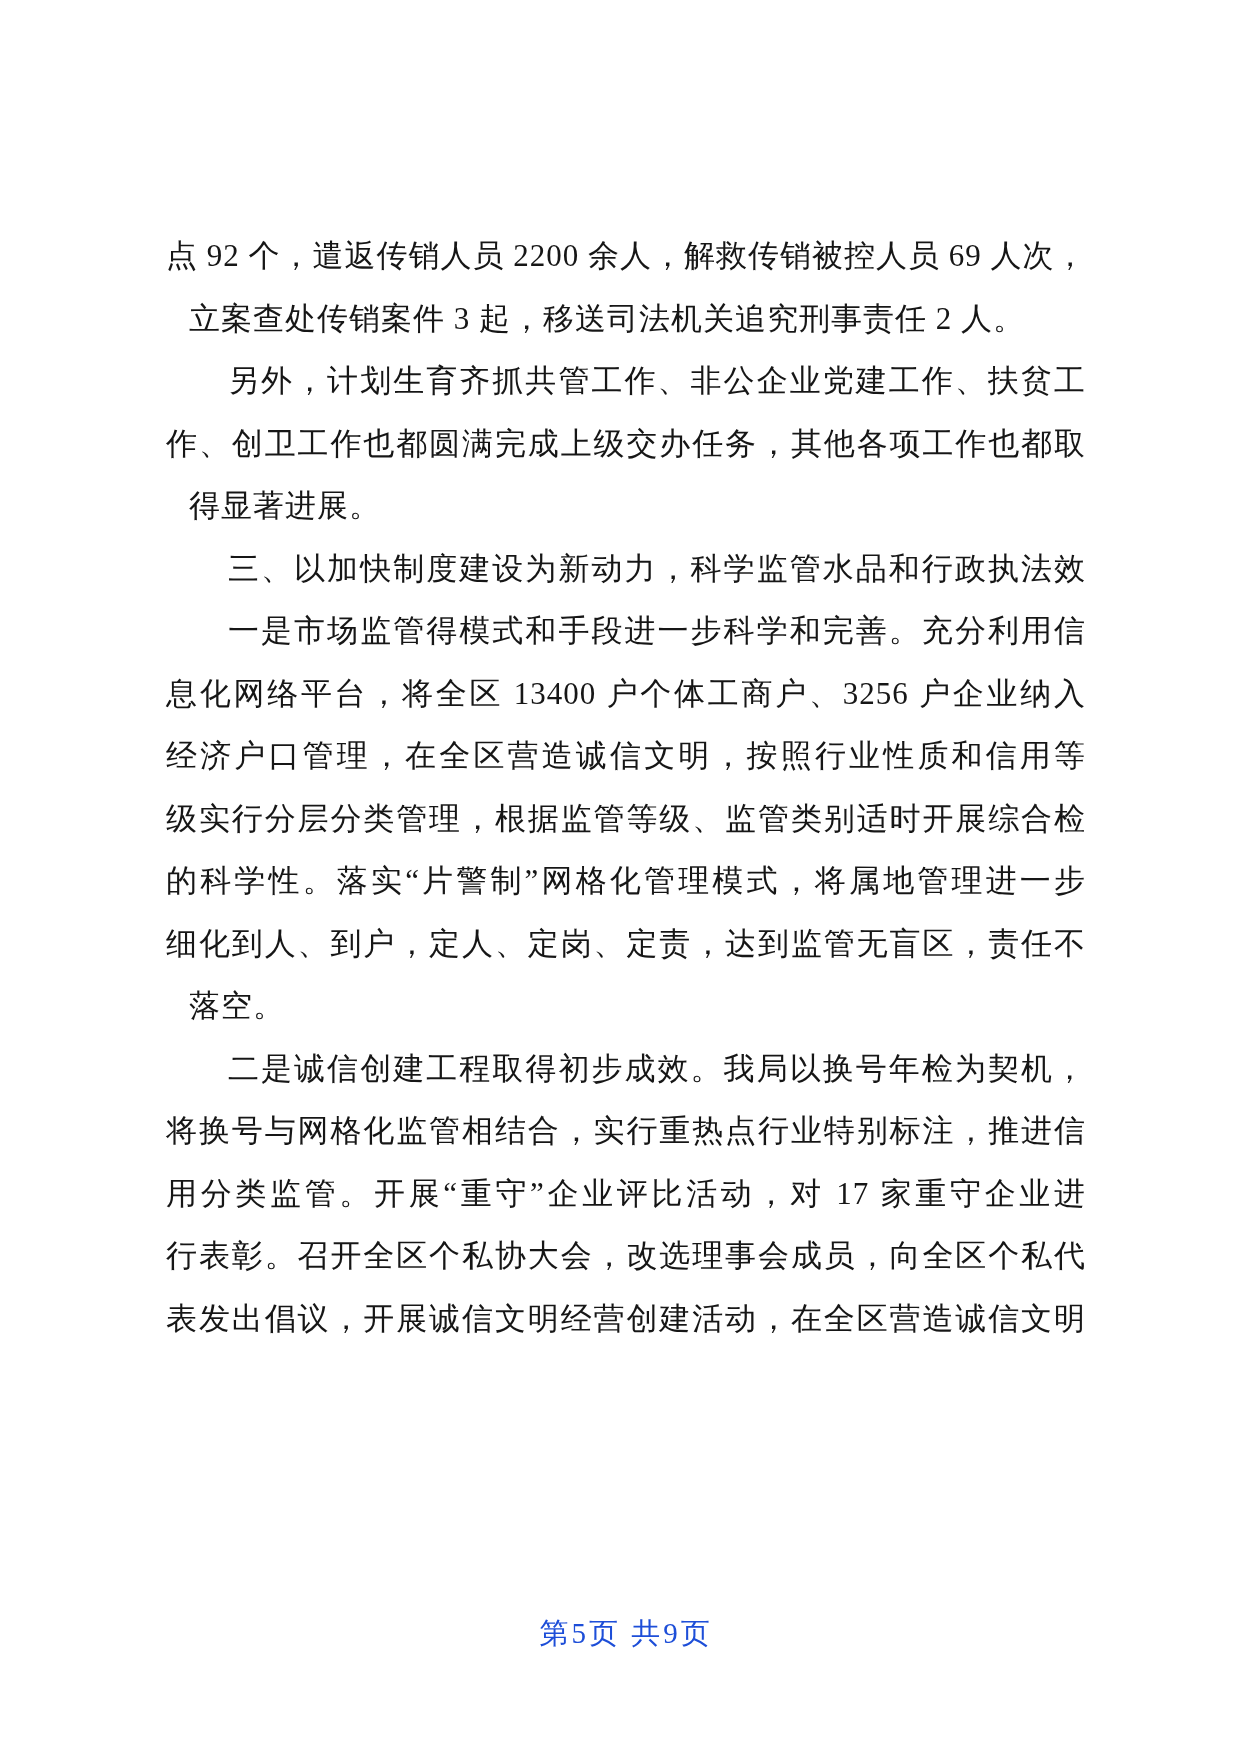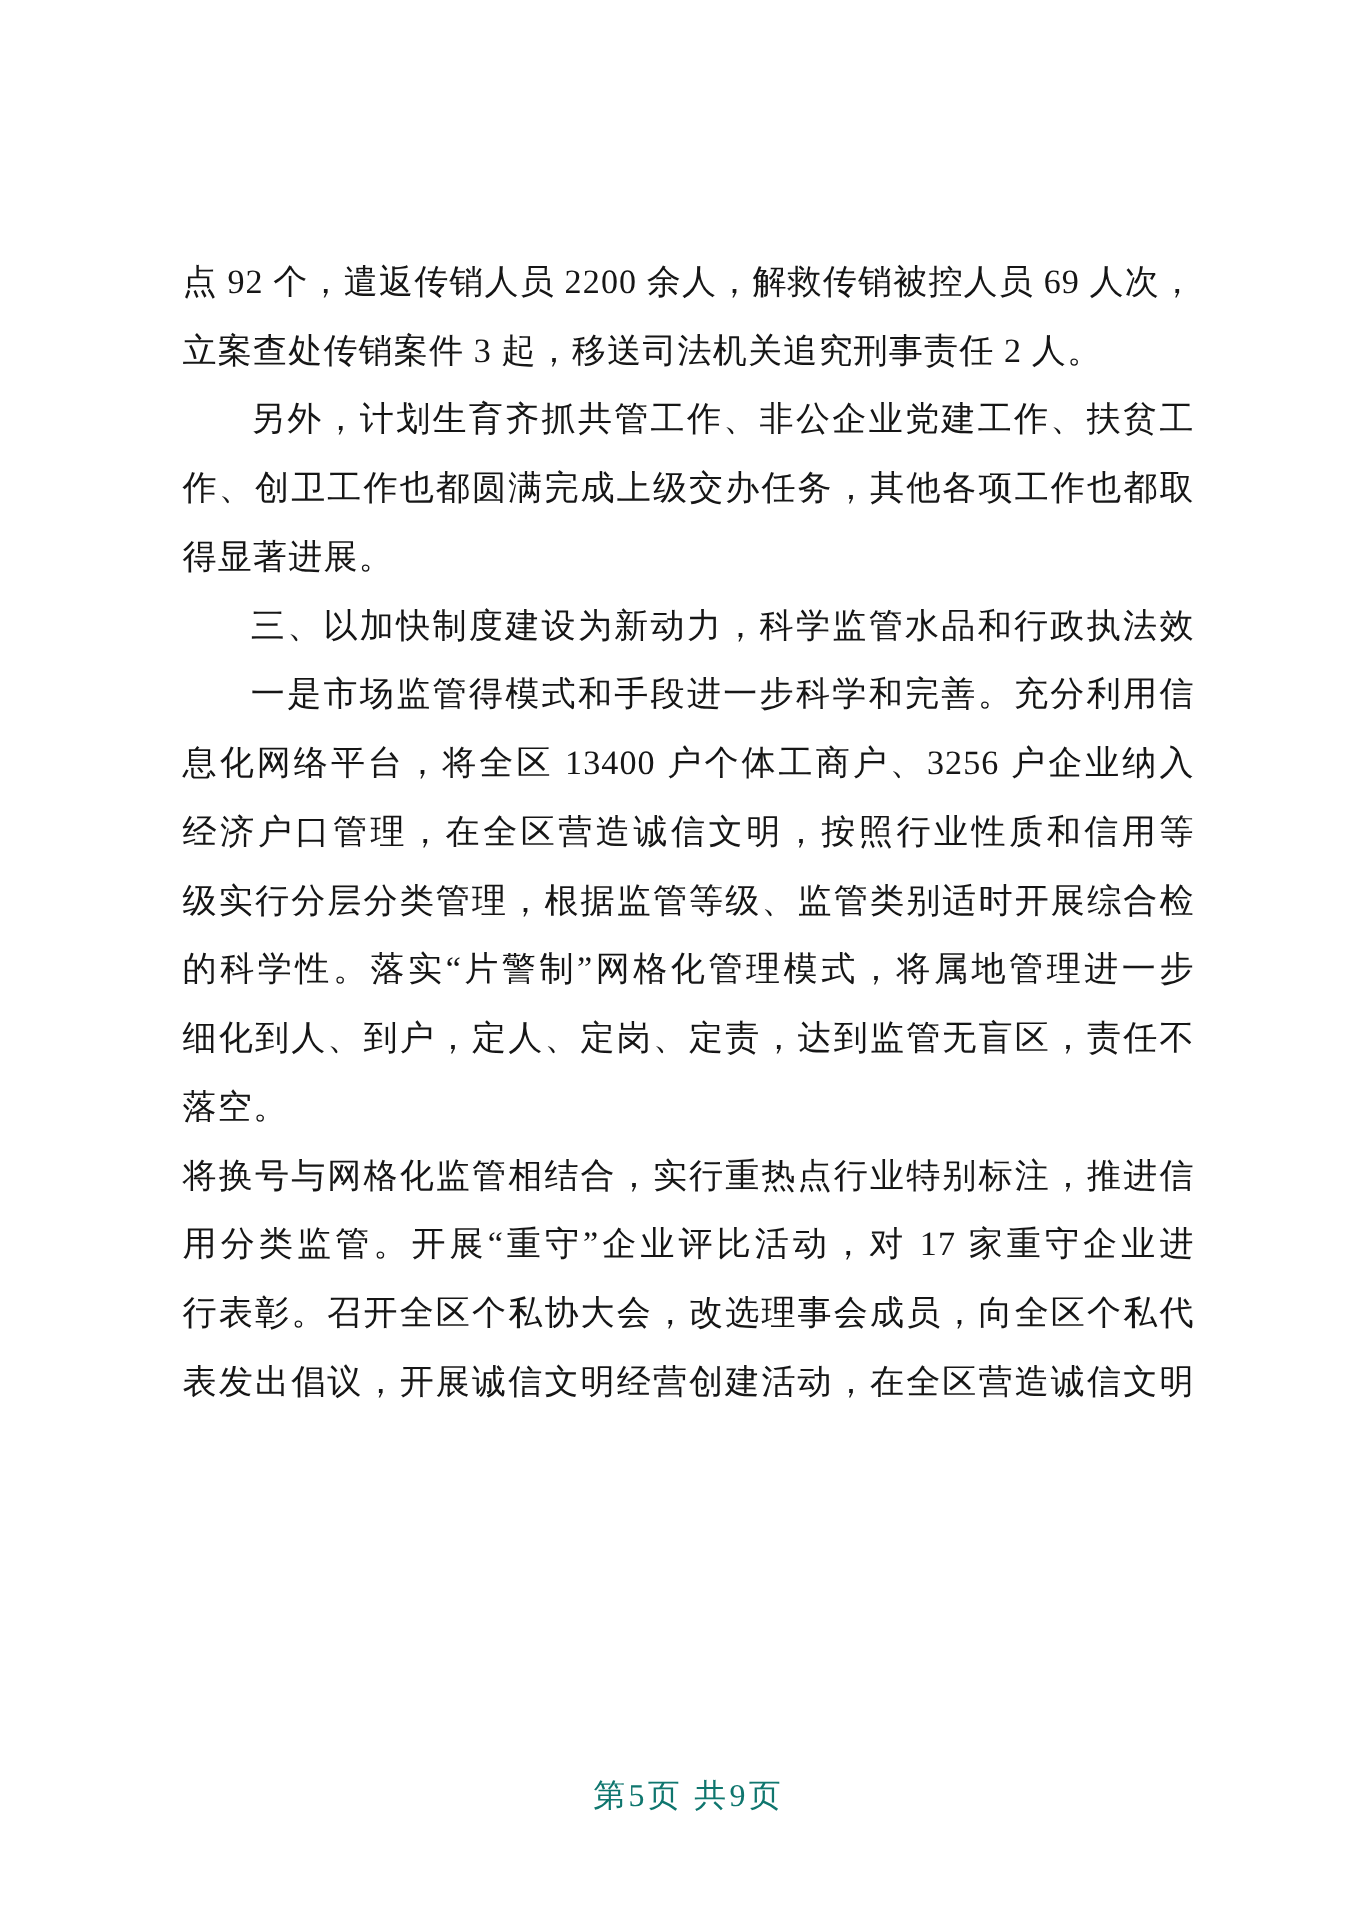--- a/index.html
+++ b/index.html
@@ -28,53 +28,55 @@
     height: 62.5px;
     letter-spacing: 1px;
     white-space: nowrap;
     text-align: justify;
     text-align-last: justify;
     text-justify: inter-character;
   }
   .line.nojust {
     text-align: center;
     text-align-last: left;
+    margin-left: 23px;
   }
   .line.indent {
     text-indent: 2em;
   }
   .page-footer {
     position: absolute;
     left: 166px;
     top: 1612px;
     width: 920px;
     text-align: center;
     font-size: 29px;
     line-height: 42px;
     letter-spacing: 3px;
-    color: #0f766e;
+    color: #1d4ed8;
   }
 </style>
 </head>
 <body>
 
 <div class="page">
   <div class="doc-body">
       <div class="line">点 92 个，遣返传销人员 2200 余人，解救传销被控人员 69 人次，</div>
       <div class="line nojust">立案查处传销案件 3 起，移送司法机关追究刑事责任 2 人。</div>
       <div class="line indent">另外，计划生育齐抓共管工作、非公企业党建工作、扶贫工</div>
       <div class="line">作、创卫工作也都圆满完成上级交办任务，其他各项工作也都取</div>
       <div class="line nojust">得显著进展。</div>
       <div class="line indent">三、以加快制度建设为新动力，科学监管水品和行政执法效</div>
       <div class="line indent">一是市场监管得模式和手段进一步科学和完善。充分利用信</div>
       <div class="line">息化网络平台，将全区 13400 户个体工商户、3256 户企业纳入</div>
       <div class="line">经济户口管理，在全区营造诚信文明，按照行业性质和信用等</div>
       <div class="line">级实行分层分类管理，根据监管等级、监管类别适时开展综合检</div>
       <div class="line">的科学性。落实“片警制”网格化管理模式，将属地管理进一步</div>
       <div class="line">细化到人、到户，定人、定岗、定责，达到监管无盲区，责任不</div>
       <div class="line nojust">落空。</div>
+      <div class="line indent">二是诚信创建工程取得初步成效。我局以换号年检为契机，</div>
       <div class="line">将换号与网格化监管相结合，实行重热点行业特别标注，推进信</div>
       <div class="line">用分类监管。开展“重守”企业评比活动，对 17 家重守企业进</div>
       <div class="line">行表彰。召开全区个私协大会，改选理事会成员，向全区个私代</div>
       <div class="line">表发出倡议，开展诚信文明经营创建活动，在全区营造诚信文明</div>
     </div>
   <div class="page-footer">第5页 共9页</div>
 </div>
 
 </body></html>

